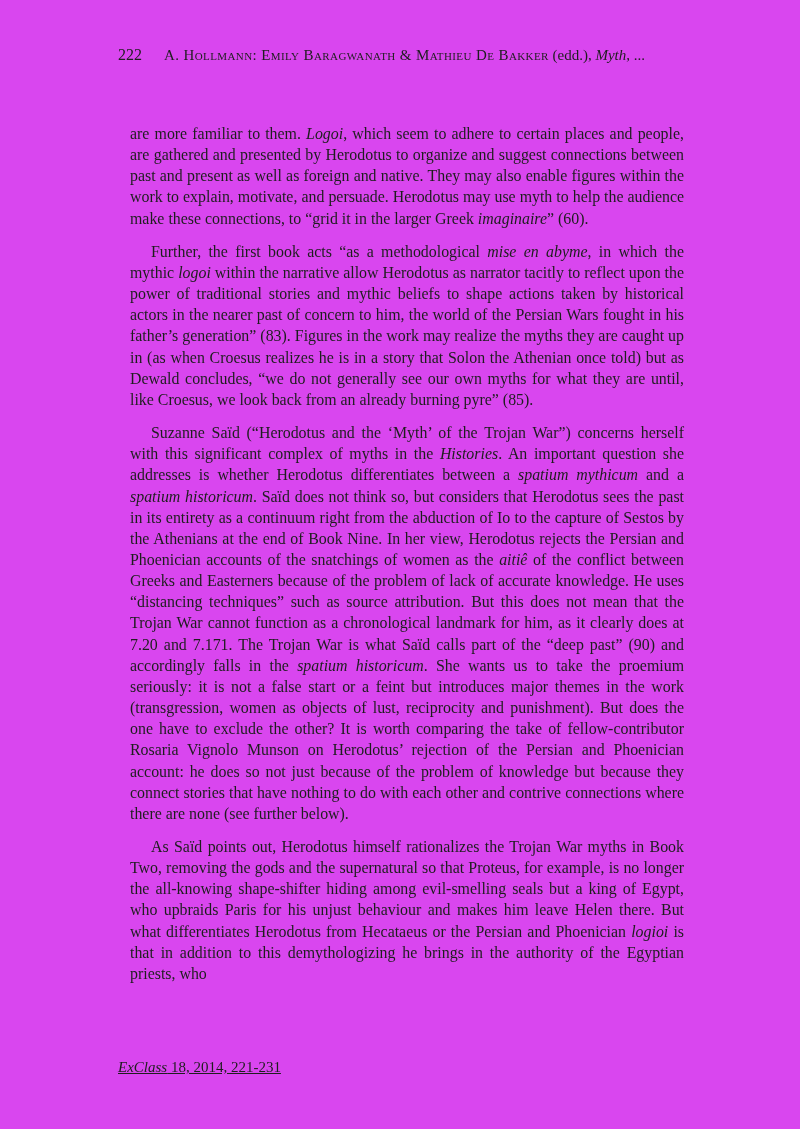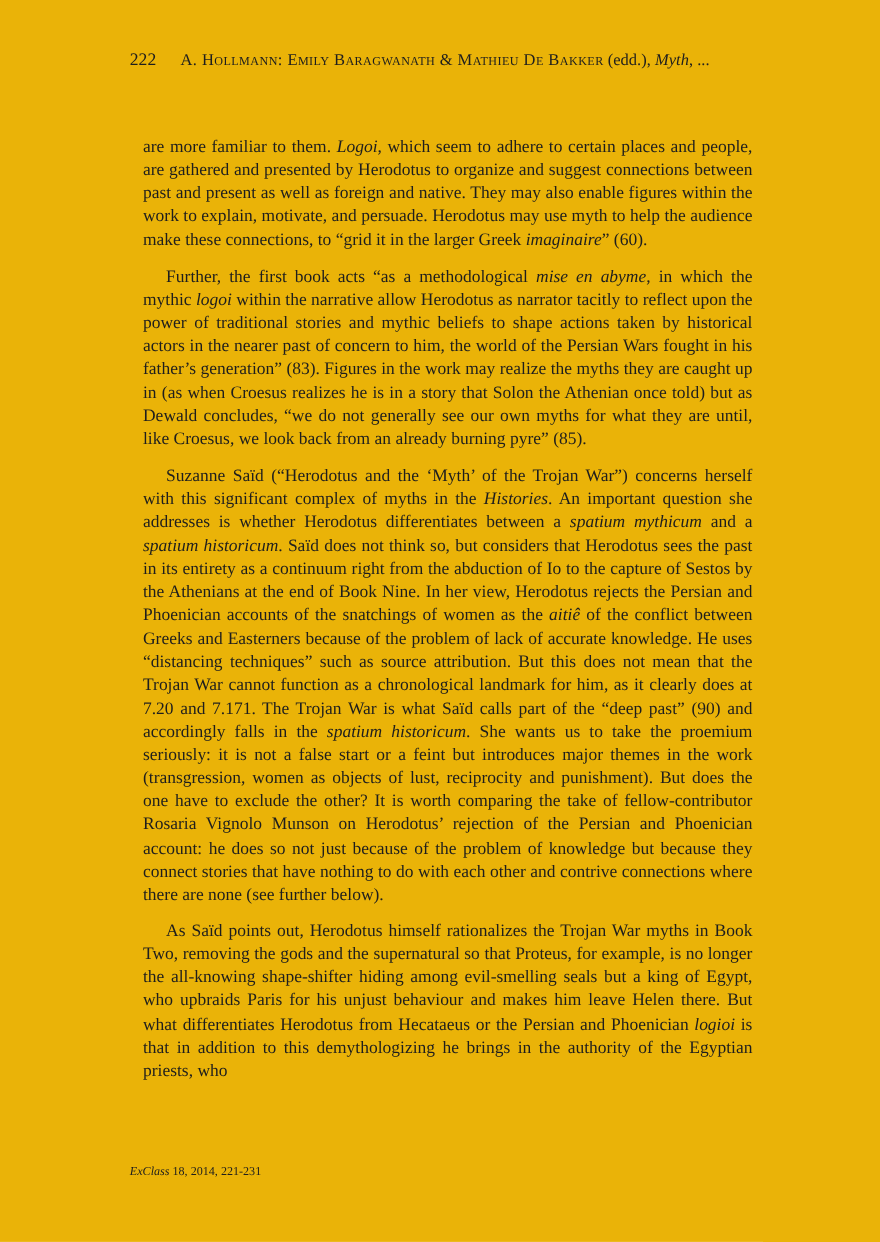--- a/index.html
+++ b/index.html
@@ -4,21 +4,21 @@
 <style>
   html, body {
     margin: 0;
     padding: 0;
     background: #ffffff;
   }
   .page {
     position: relative;
     width: 800px;
     height: 1129px;
-    background: #eab308;
+    background: #d946ef;
     color: #1e1e1e;
     font-family: "Liberation Serif", serif;
     overflow: hidden;
   }
   .running-header {
     position: absolute;
     top: 46px;
     left: 118px;
     right: 100px;
     font-size: 15px;
@@ -55,22 +55,23 @@
   .run-italic {
     font-style: italic;
   }
   .run-smallcaps {
     font-variant: small-caps;
   }
   .page-footer {
     position: absolute;
     top: 1059px;
     left: 118px;
-    font-size: 11px;
+    font-size: 15px;
     color: #1e1e1e;
+    text-decoration: underline;
   }
 </style>
 </head>
 <body>
 
 <div class="page">
   <div class="running-header">
     <span class="page-number">222</span><span class="running-title"><span class="run-smallcaps">A. Hollmann: Emily Baragwanath &amp; Mathieu De Bakker</span><span class="run-normal"> (edd.), </span><span class="run-italic">Myth</span><span class="run-normal">, ...</span></span>
   </div>
 

